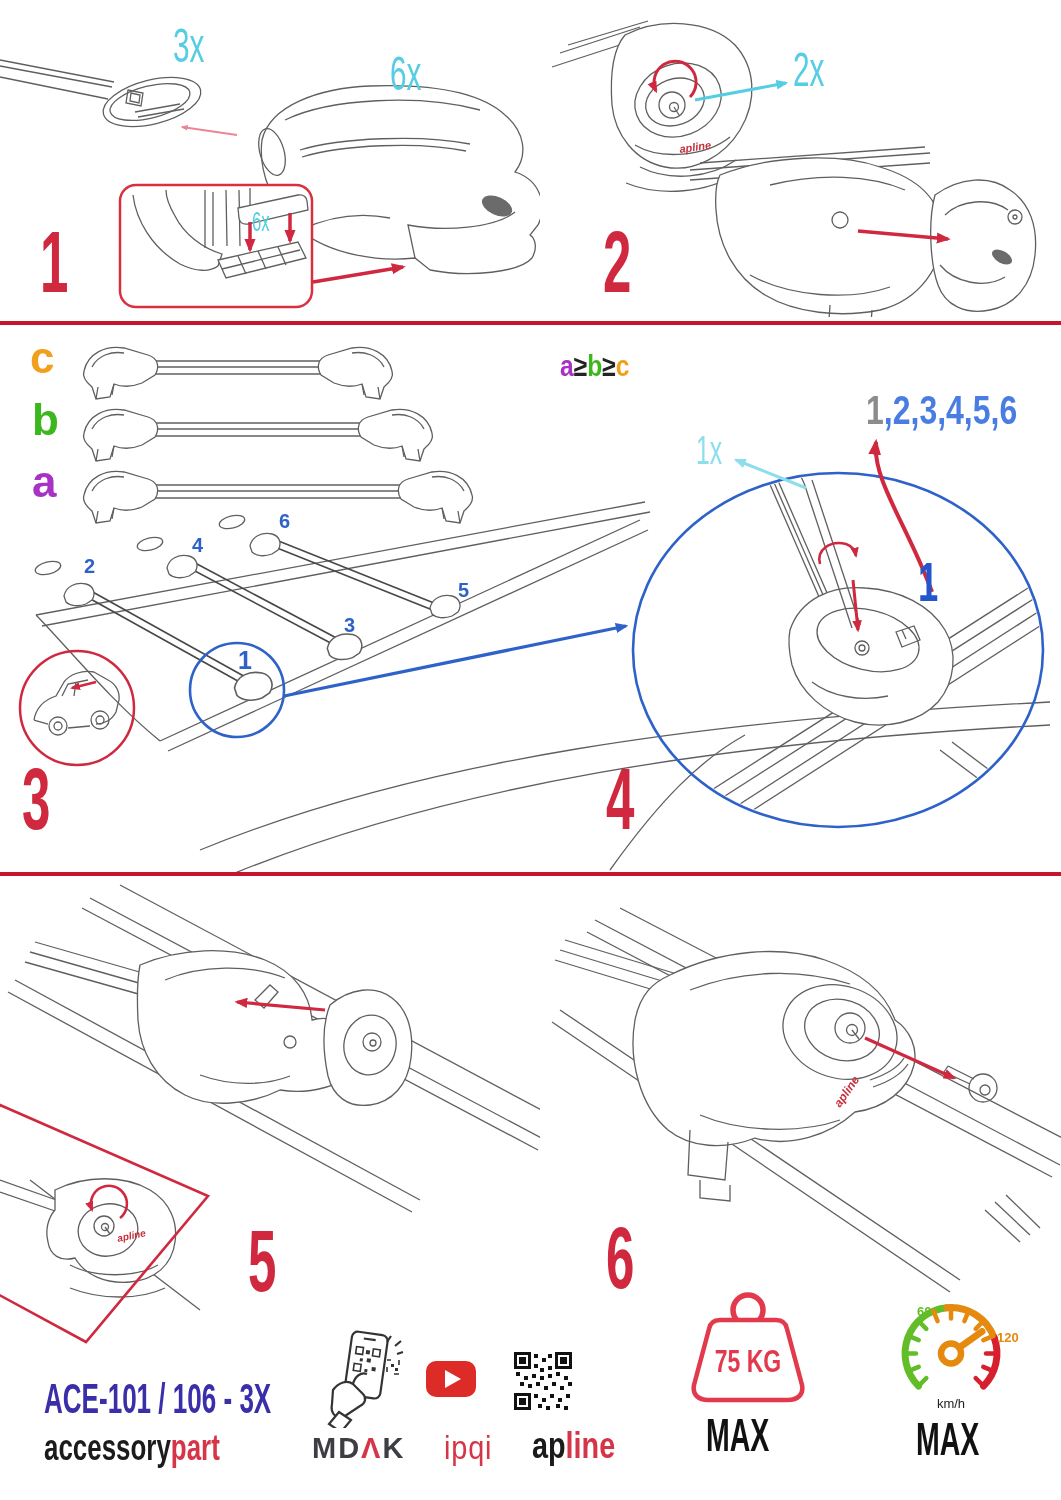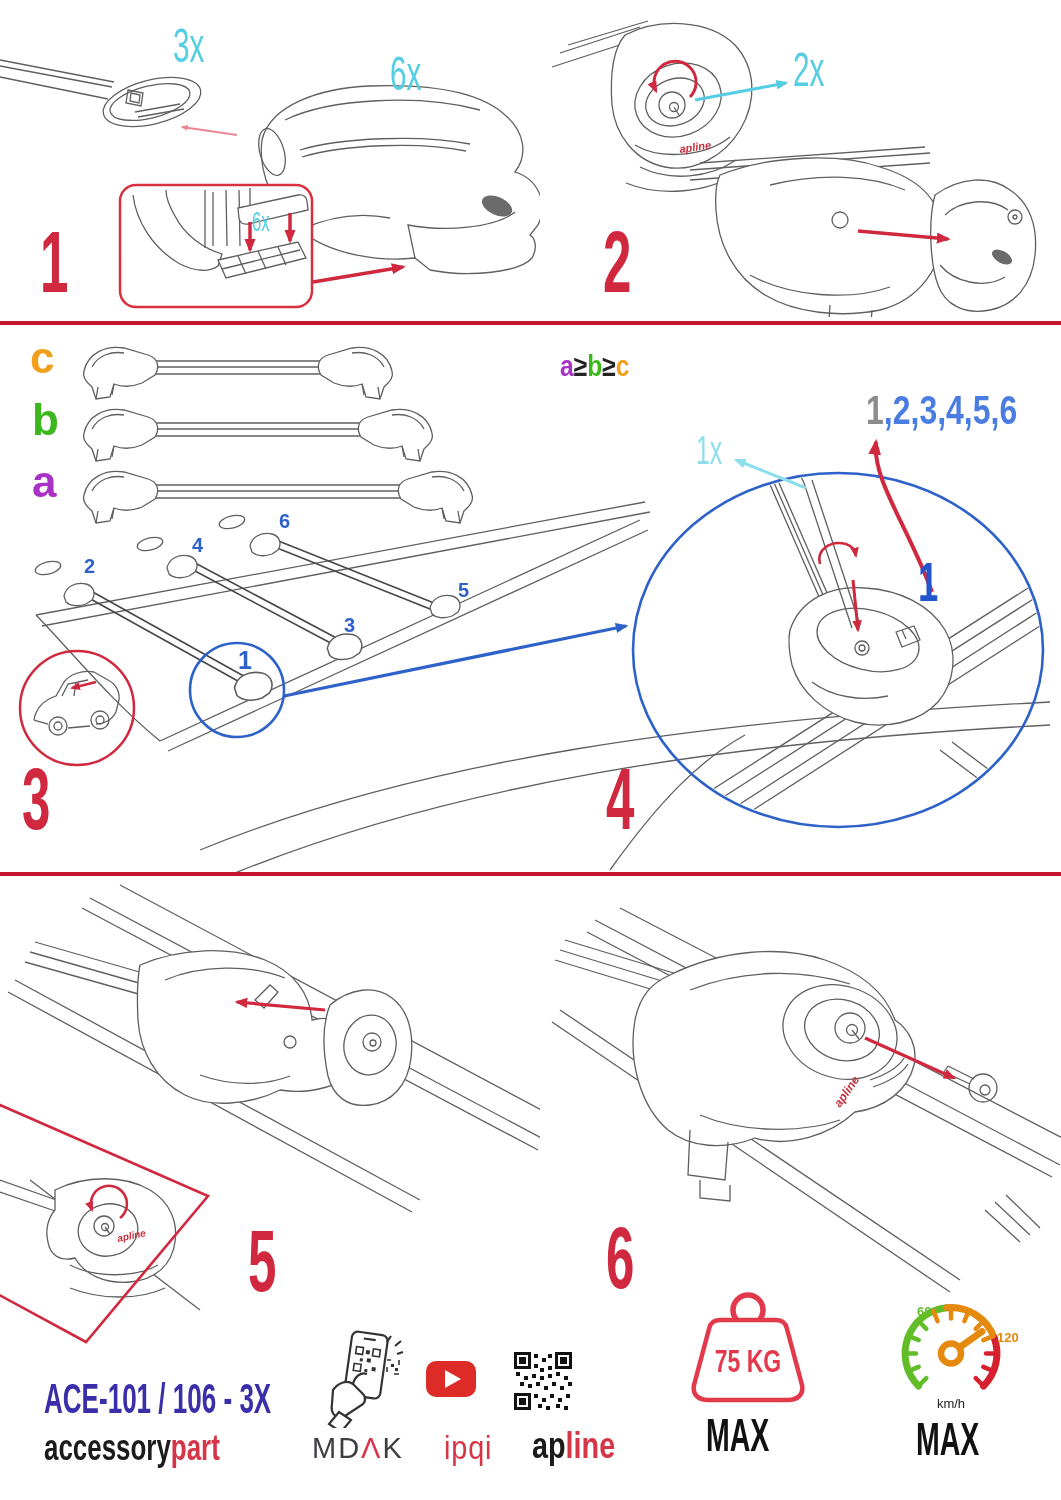--- a/index.html
+++ b/index.html
@@ -30,21 +30,21 @@
   .seq { position:absolute; font-weight:700; font-size:40px; line-height:1; color:#4a7de2;
     transform:scaleX(0.8); transform-origin:left top; }
   .seq .first { color:#8c8c8c; }
   .blue-one { position:absolute; color:#2356cc; font-weight:700; font-size:56px; line-height:1;
     transform:scaleX(0.65); transform-origin:left top; }
   .model { position:absolute; color:#3a2fa8; font-weight:700; font-size:42px; line-height:1;
     transform:scaleX(0.62); transform-origin:left top; }
   .brandline { position:absolute; font-size:36px; font-weight:600; line-height:1;
     transform:scaleX(0.72); transform-origin:left top; color:#1b1b1b; }
   .brandline .red { color:#d63447; }
-  .mdak { position:absolute; font-size:29px; font-weight:400; letter-spacing:2px; color:#3d3d44; line-height:1; }
+  .mdak { position:absolute; font-size:29px; font-weight:700; letter-spacing:2px; color:#3d3d44; line-height:1; }
   .mdak .red { color:#d63447; }
   .ipqi { position:absolute; font-size:34px; color:#d63447; letter-spacing:1px; line-height:1;
     transform:scaleX(0.85); transform-origin:left top; }
   .apline-big { position:absolute; font-size:36px; font-weight:600; line-height:1; color:#1b1b1b;
     transform:scaleX(0.8); transform-origin:left top; }
   .apline-big .red { color:#d63447; }
   .maxlabel { position:absolute; color:#111111; font-weight:700; font-size:46px; line-height:1;
     transform:scaleX(0.62); transform-origin:left top; }
 </style>
 </head>

